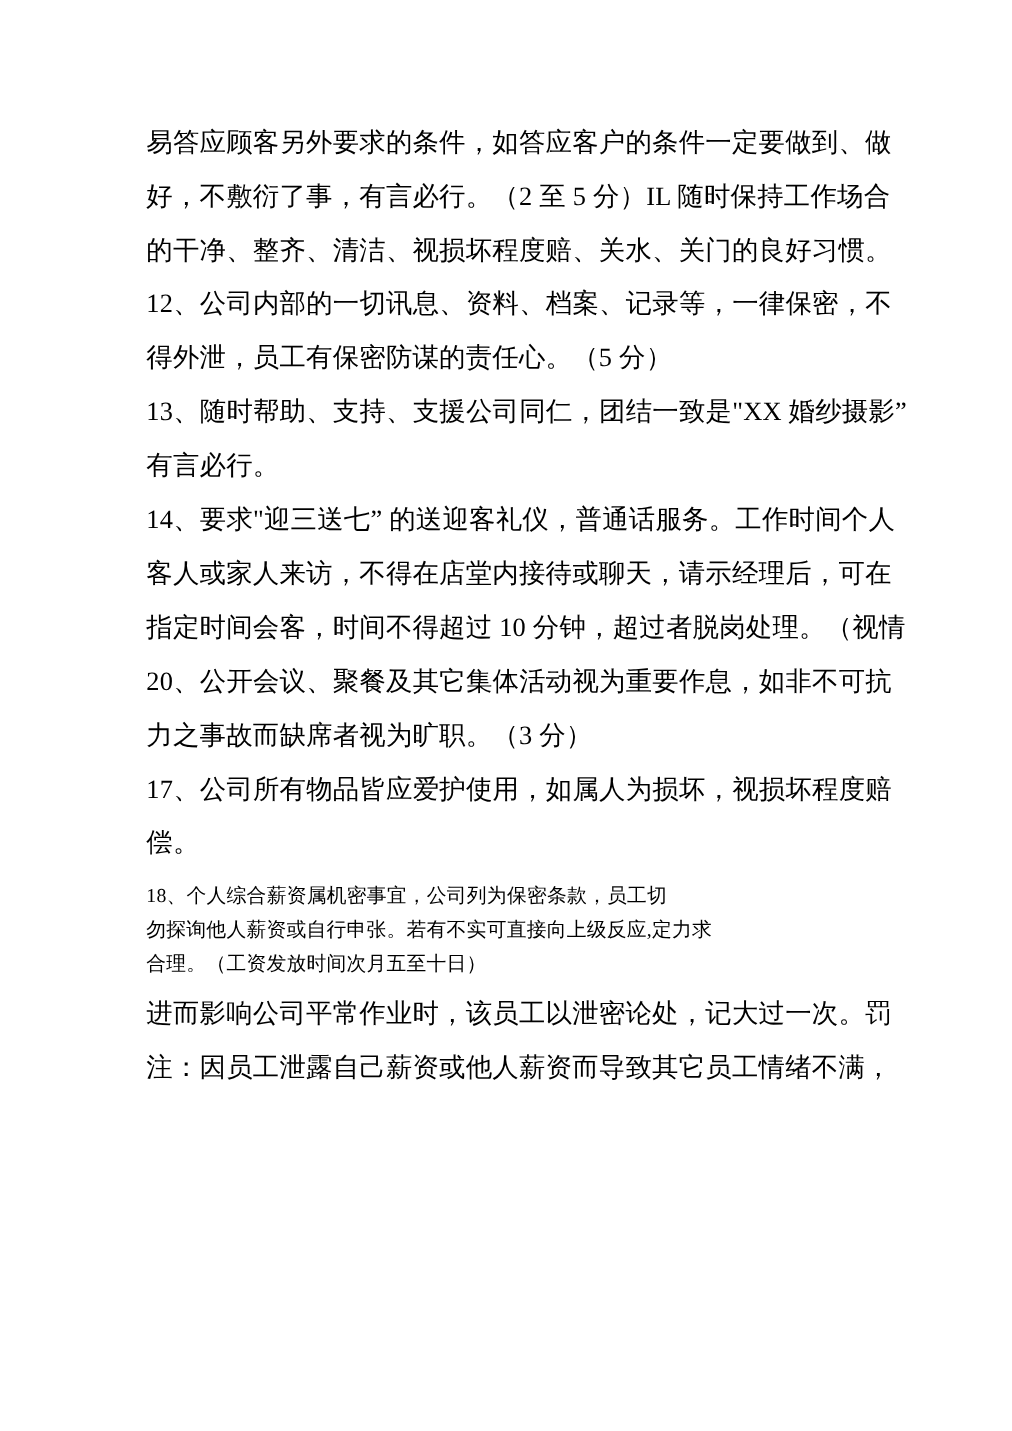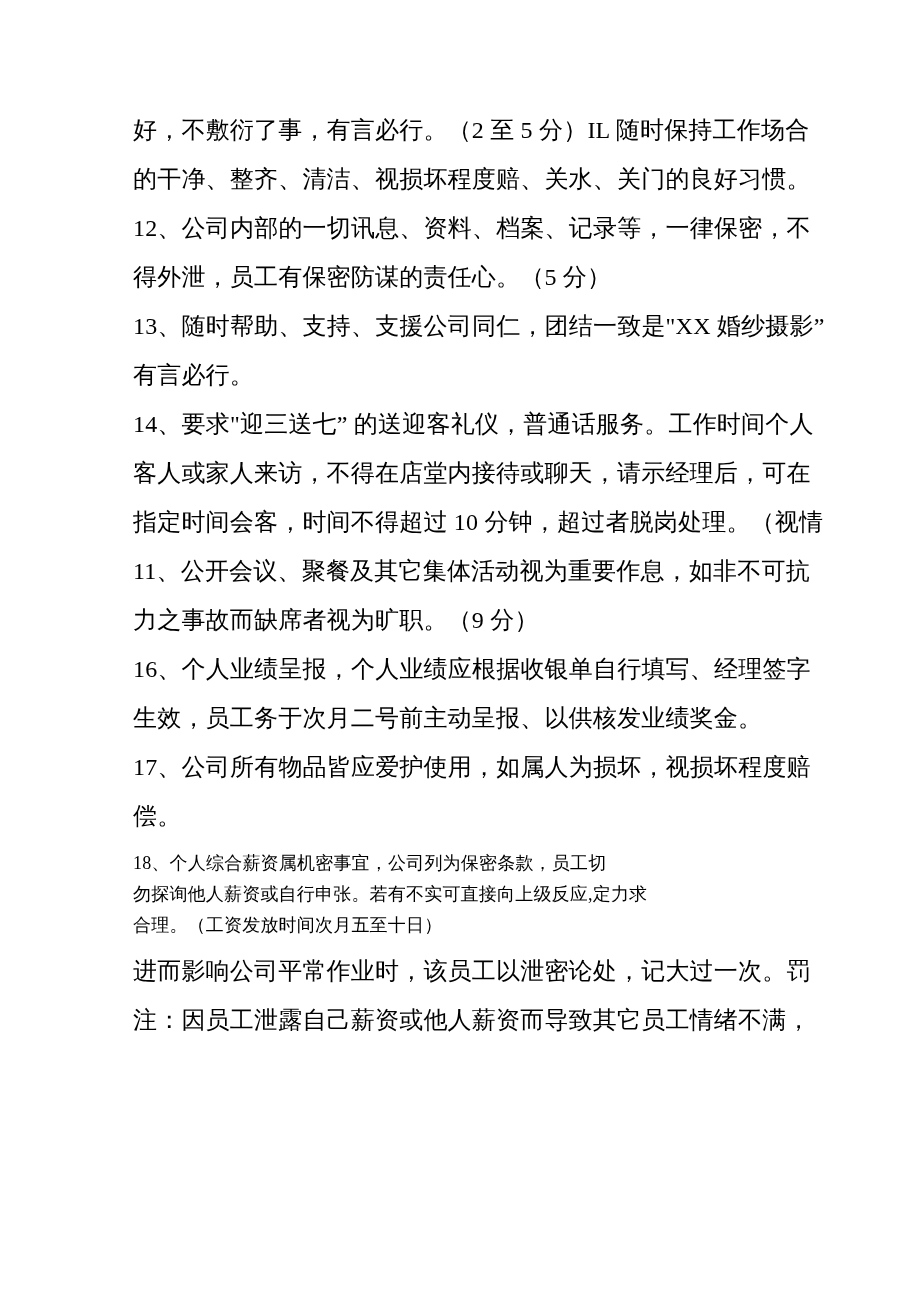--- a/index.html
+++ b/index.html
@@ -39,20 +39,21 @@
     margin-bottom: 6px;
   }
 </style>
 </head>
 <body>
 
 <div class="page">
   <div class="doc">
 
     <div class="para">
+      <div class="line">易答应顾客另外要求的条件，如答应客户的条件一定要做到、做</div>
       <div class="line">好，不敷衍了事，有言必行。（2 至 5 分）IL 随时保持工作场合</div>
       <div class="line">的干净、整齐、清洁、视损坏程度赔、关水、关门的良好习惯。</div>
     </div>
 
     <div class="para">
       <div class="line">12、公司内部的一切讯息、资料、档案、记录等，一律保密，不</div>
       <div class="line">得外泄，员工有保密防谋的责任心。（5 分）</div>
     </div>
 
     <div class="para">
@@ -60,28 +61,24 @@
       <div class="line">有言必行。</div>
     </div>
 
     <div class="para">
       <div class="line">14、要求"迎三送七” 的送迎客礼仪，普通话服务。工作时间个人</div>
       <div class="line">客人或家人来访，不得在店堂内接待或聊天，请示经理后，可在</div>
       <div class="line">指定时间会客，时间不得超过 10 分钟，超过者脱岗处理。（视情</div>
     </div>
 
     <div class="para">
-      <div class="line">11、公开会议、聚餐及其它集体活动视为重要作息，如非不可抗</div>
-      <div class="line">力之事故而缺席者视为旷职。（9 分）</div>
+      <div class="line">20、公开会议、聚餐及其它集体活动视为重要作息，如非不可抗</div>
+      <div class="line">力之事故而缺席者视为旷职。（3 分）</div>
     </div>
 
-    <div class="para">
-      <div class="line">16、个人业绩呈报，个人业绩应根据收银单自行填写、经理签字</div>
-      <div class="line">生效，员工务于次月二号前主动呈报、以供核发业绩奖金。</div>
-    </div>
 
     <div class="para">
       <div class="line">17、公司所有物品皆应爱护使用，如属人为损坏，视损坏程度赔</div>
       <div class="line">偿。</div>
     </div>
 
     <div class="para compact">
       <div class="line">18、个人综合薪资属机密事宜，公司列为保密条款，员工切</div>
       <div class="line">勿探询他人薪资或自行申张。若有不实可直接向上级反应,定力求</div>
       <div class="line">合理。（工资发放时间次月五至十日）</div>

